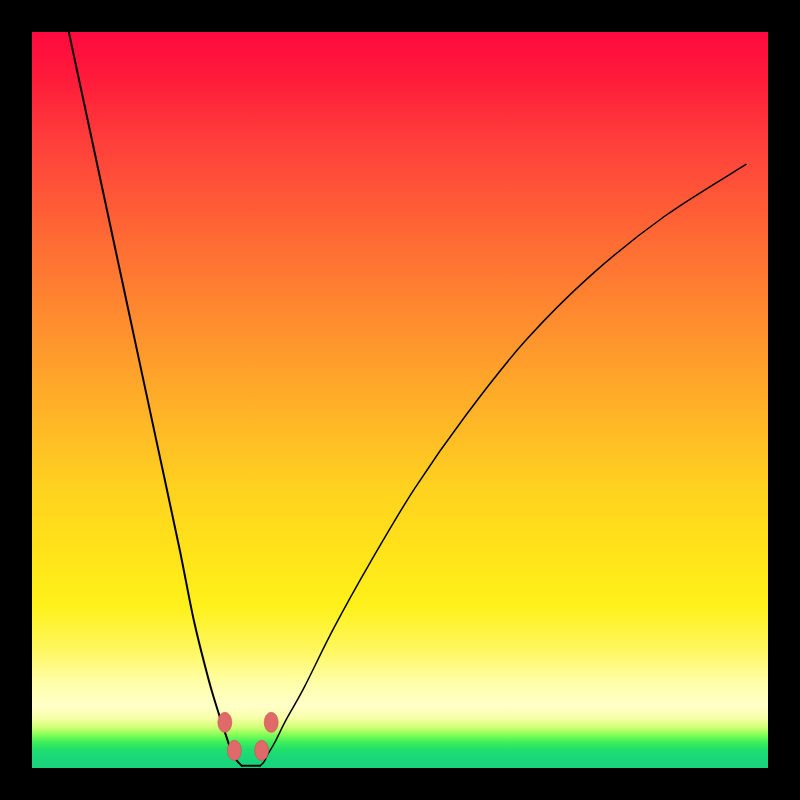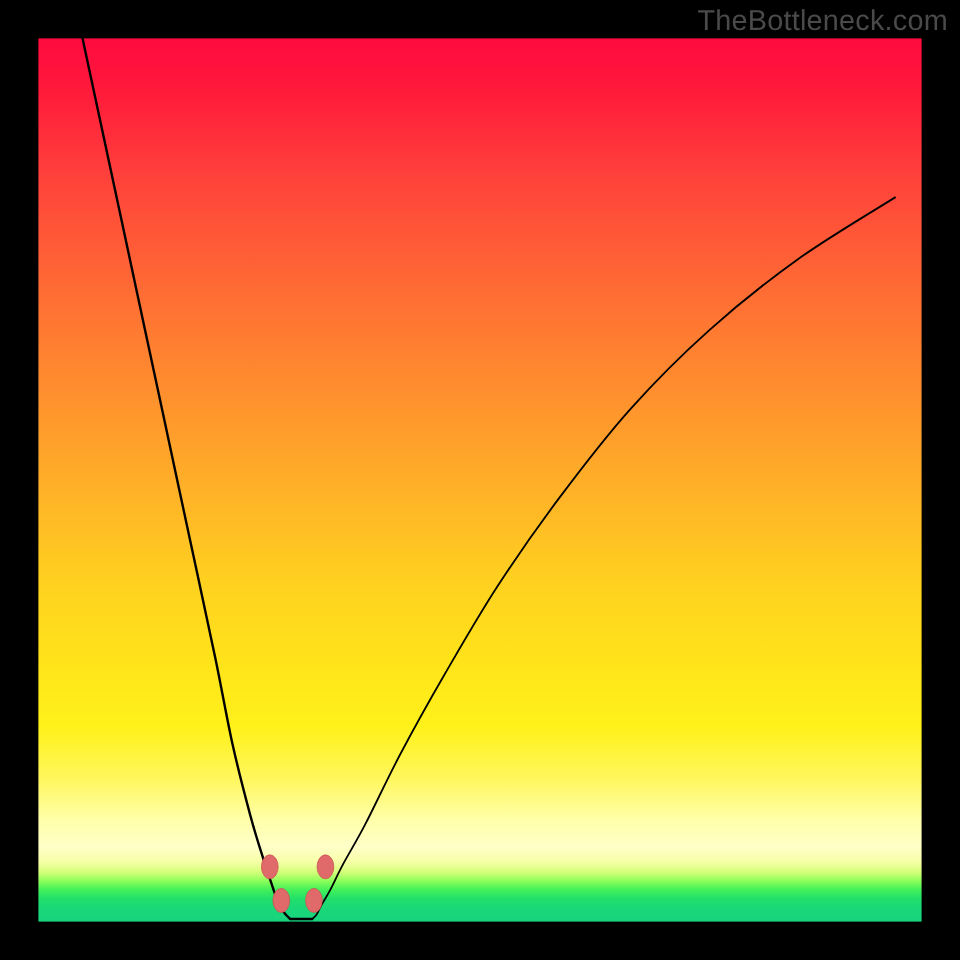--- a/index.html
+++ b/index.html
@@ -78,21 +78,20 @@
   .marker {
     fill: #e06a6a;
     stroke: #c94f4f;
     stroke-width: 0.6;
   }
 </style>
 </head>
 <body>
 
 <div class="frame">
-  <div class="watermark">TheBottleneck.com</div>
   <div class="plot-area">
     <svg class="curves" viewBox="0 0 736 736">
       <path id="left-branch" class="curve" d="M 36.80 0.00 C 40.48 17.17, 51.52 68.69, 58.88 103.04 C 66.24 137.39, 73.60 171.73, 80.96 206.08 C 88.32 240.43, 95.68 274.77, 103.04 309.12 C 110.40 343.47, 117.76 377.81, 125.12 412.16 C 132.48 446.51, 141.07 485.76, 147.20 515.20 C 153.33 544.64, 157.01 566.72, 161.92 588.80 C 166.83 610.88, 172.35 631.73, 176.64 647.68 C 180.93 663.63, 184.61 674.67, 187.68 684.48 C 190.75 694.29, 193.20 701.04, 195.04 706.56 C 196.88 712.08, 197.49 714.53, 198.72 717.60 C 199.95 720.67, 201.17 722.87, 202.40 724.96 C 203.63 727.05, 204.85 728.64, 206.08 730.11 C 207.31 731.58, 209.15 733.18, 209.76 733.79"></path>
       <path id="valley" class="curve" d="M 209.76 733.79 L 228.16 733.79"></path>
       <path id="right-branch" class="curve right" d="M 228.16 733.79 C 228.77 733.18, 230.61 731.95, 231.84 730.11 C 233.07 728.27, 233.68 726.06, 235.52 722.75 C 237.36 719.44, 239.81 716.01, 242.88 710.24 C 245.95 704.47, 249.01 697.36, 253.92 688.16 C 258.83 678.96, 264.35 670.37, 272.32 655.04 C 280.29 639.71, 290.72 617.01, 301.76 596.16 C 312.80 575.31, 325.07 553.23, 338.56 529.92 C 352.05 506.61, 366.77 480.85, 382.72 456.32 C 398.67 431.79, 415.84 407.25, 434.24 382.72 C 452.64 358.19, 472.27 332.43, 493.12 309.12 C 513.97 285.81, 536.05 263.73, 559.36 242.88 C 582.67 222.03, 607.20 202.40, 632.96 184.00 C 658.72 165.60, 700.43 141.07, 713.92 132.48"></path>
       <g id="markers">
           <ellipse cx="192.83" cy="690.37" rx="7" ry="10" class="marker"></ellipse>
           <ellipse cx="239.20" cy="690.37" rx="7" ry="10" class="marker"></ellipse>
           <ellipse cx="202.40" cy="718.34" rx="7" ry="10" class="marker"></ellipse>
           <ellipse cx="229.63" cy="718.34" rx="7" ry="10" class="marker"></ellipse>

